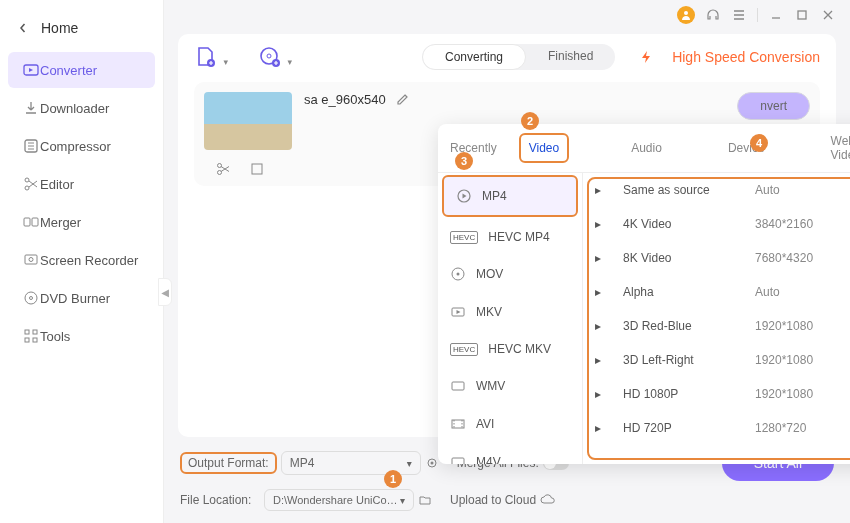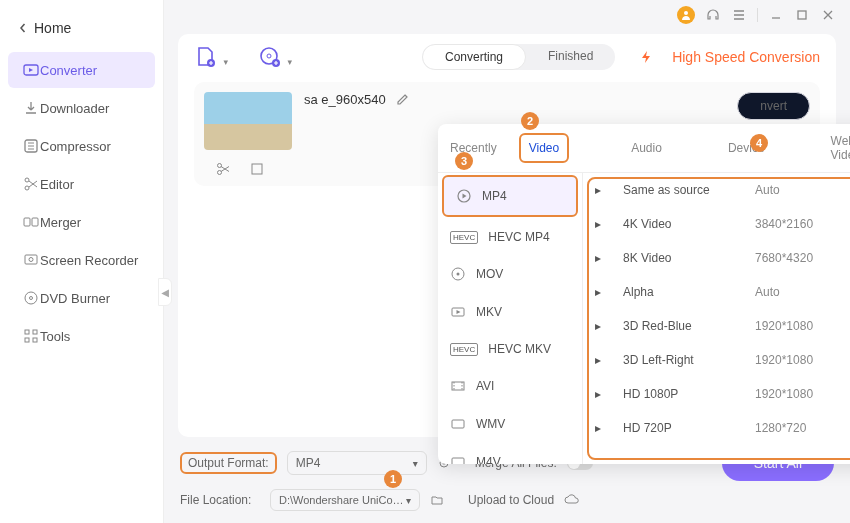--- a/index.html
+++ b/index.html
@@ -1,39 +1,39 @@
 <!DOCTYPE html>
 <html><head>
 <meta charset="utf-8">
 <style>
 * { margin: 0; padding: 0; box-sizing: border-box; font-family: -apple-system, BlinkMacSystemFont, "Segoe UI", Arial, sans-serif; }
 body { width: 850px; height: 523px; background: #f5f5f7; display: flex; overflow: hidden; }
 .sidebar { width: 164px; background: #fff; border-right: 1px solid #eee; padding-top: 10px; }
-.back-row { display: flex; align-items: center; padding: 10px 18px 14px; gap: 6px; font-size: 14px; color: #333; }
+.back-row { display: flex; align-items: center; padding: 10px 18px 14px; gap: 13px; font-size: 14px; color: #333; }
 .nav-item { display: flex; align-items: center; padding: 9px 14px; gap: 0; font-size: 13px; color: #555; cursor: pointer; border-radius: 6px; margin: 2px 8px; }
 .nav-item.active { background: #eee9ff; color: #6b5ce7; }
 .nav-item .icon { width: 18px; height: 18px; display: flex; align-items: center; justify-content: center; }
 .main { flex: 1; display: flex; flex-direction: column; position: relative; }
 .titlebar { height: 30px; display: flex; justify-content: flex-end; align-items: center; gap: 10px; padding: 0 14px; }
 .title-icon { width: 16px; height: 16px; display: flex; align-items: center; justify-content: center; color: #888; cursor: pointer; }
 .avatar-badge { width: 18px; height: 18px; border-radius: 50%; background: #f5a623; display: flex; align-items: center; justify-content: center; }
 .content { margin: 4px 14px 0 14px; background: #fff; border-radius: 10px; padding: 10px 16px; flex: 1; position: relative; }
 .top-row { display: flex; align-items: center; gap: 10px; }
 .add-btn { width: 24px; height: 24px; color: #6b5ce7; cursor: pointer; position: relative; }
 .seg-control { display: flex; background: #f1f1f3; border-radius: 16px; overflow: hidden; margin-left: 130px; }
 .seg { padding: 5px 22px; font-size: 12px; color: #666; cursor: pointer; }
 .seg.active { background: #fff; border: 1px solid #e8e8e8; border-radius: 16px; color: #333; }
 .hsc { margin-left: auto; color: #ff6b35; font-size: 14px; display: flex; align-items: center; gap: 20px; }
 .file-card { margin-top: 12px; background: #fafafa; border-radius: 10px; padding: 10px; display: flex; gap: 12px; align-items: flex-start; }
 .thumb { width: 88px; height: 58px; background: linear-gradient(#9dd0e8 55%, #d6c6a0 55%); border-radius: 4px; position: relative; }
 .filename-row { display: flex; align-items: center; gap: 10px; font-size: 13px; color: #333; }
-.convert-btn { margin-left: auto; border: 1px solid #d8d8e0; background: #0f172a; border-radius: 18px; padding: 6px 22px; font-size: 12px; color: #666; cursor: pointer; }
+.convert-btn { margin-left: auto; border: 1px solid #d8d8e0; background: #c4b5fd; border-radius: 18px; padding: 6px 22px; font-size: 12px; color: #666; cursor: pointer; }
 .toolbar-below { display: flex; gap: 20px; padding: 6px 0 0 12px; color: #888; }
 .footer { padding: 8px 16px 12px; display: flex; flex-direction: column; gap: 8px; font-size: 12px; color: #666; }
-.footer-row { display: flex; align-items: center; gap: 10px; }
+.footer-row { display: flex; align-items: center; gap: 4px; }
 .outfmt-label { border: 2px solid #e8873b; border-radius: 6px; padding: 2px 6px; }
 .outfmt-select { border: 1px solid #ddd; border-radius: 6px; padding: 4px 8px; width: 140px; display: flex; justify-content: space-between; align-items: center; cursor: pointer; position: relative; }
 .startall { margin-left: auto; background: #8a6eff; color: #fff; border: none; border-radius: 22px; padding: 10px 32px; font-size: 14px; cursor: pointer; }
 .loc-select { border: 1px solid #ddd; border-radius: 6px; padding: 4px 8px; width: 150px; display: flex; justify-content: space-between; align-items: center; cursor: pointer; font-size: 11px; }
 .toggle { width: 26px; height: 14px; background: #ddd; border-radius: 7px; position: relative; cursor: pointer; }
 .toggle::after { content: ''; position: absolute; width: 12px; height: 12px; background: #fff; border-radius: 50%; top: 1px; left: 1px; }
 
 .format-popup { position: absolute; top: 90px; left: 260px; width: 500px; height: 340px; background: #fff; border-radius: 8px; box-shadow: 0 4px 20px rgba(0,0,0,0.12); z-index: 10; display: flex; flex-direction: column; }
 .popup-tabs { display: flex; align-items: center; border-bottom: 1px solid #eee; padding: 0 12px; gap: 18px; position: relative; }
 .ptab { padding: 10px 4px; font-size: 12px; color: #888; cursor: pointer; position: relative; margin-left: 40px; }
@@ -296,33 +296,33 @@
               </span>
               <span>MKV</span>
             </div>
           <div class="fmt-item">
               <span style="font-size:8px;border:1px solid #888;padding:1px 2px;border-radius:2px">HEVC</span>
               <span>HEVC MKV</span>
             </div>
           <div class="fmt-item">
               <span>
                 <svg width="16" height="16" viewBox="0 0 16 16">
+                  <rect x="2" y="4" width="12" height="8" rx="1" fill="none" stroke="#888"></rect>
+                </svg>
+              </span>
+              <span>WMV</span>
+            </div>
+          <div class="fmt-item">
+              <span>
+                <svg width="16" height="16" viewBox="0 0 16 16">
                   <rect x="2" y="4" width="12" height="8" fill="none" stroke="#888"></rect>
                   <path d="M4 4v8M12 4v8" stroke="#888" stroke-dasharray="1.5"></path>
                 </svg>
               </span>
               <span>AVI</span>
-            </div>
-          <div class="fmt-item">
-              <span>
-                <svg width="16" height="16" viewBox="0 0 16 16">
-                  <rect x="2" y="4" width="12" height="8" rx="1" fill="none" stroke="#888"></rect>
-                </svg>
-              </span>
-              <span>WMV</span>
             </div>
           <div class="fmt-item">
               <span>
                 <svg width="16" height="16" viewBox="0 0 16 16">
                   <rect x="2" y="4" width="12" height="8" rx="1" fill="none" stroke="#888"></rect>
                 </svg>
               </span>
               <span>M4V</span>
             </div>
         </div>

